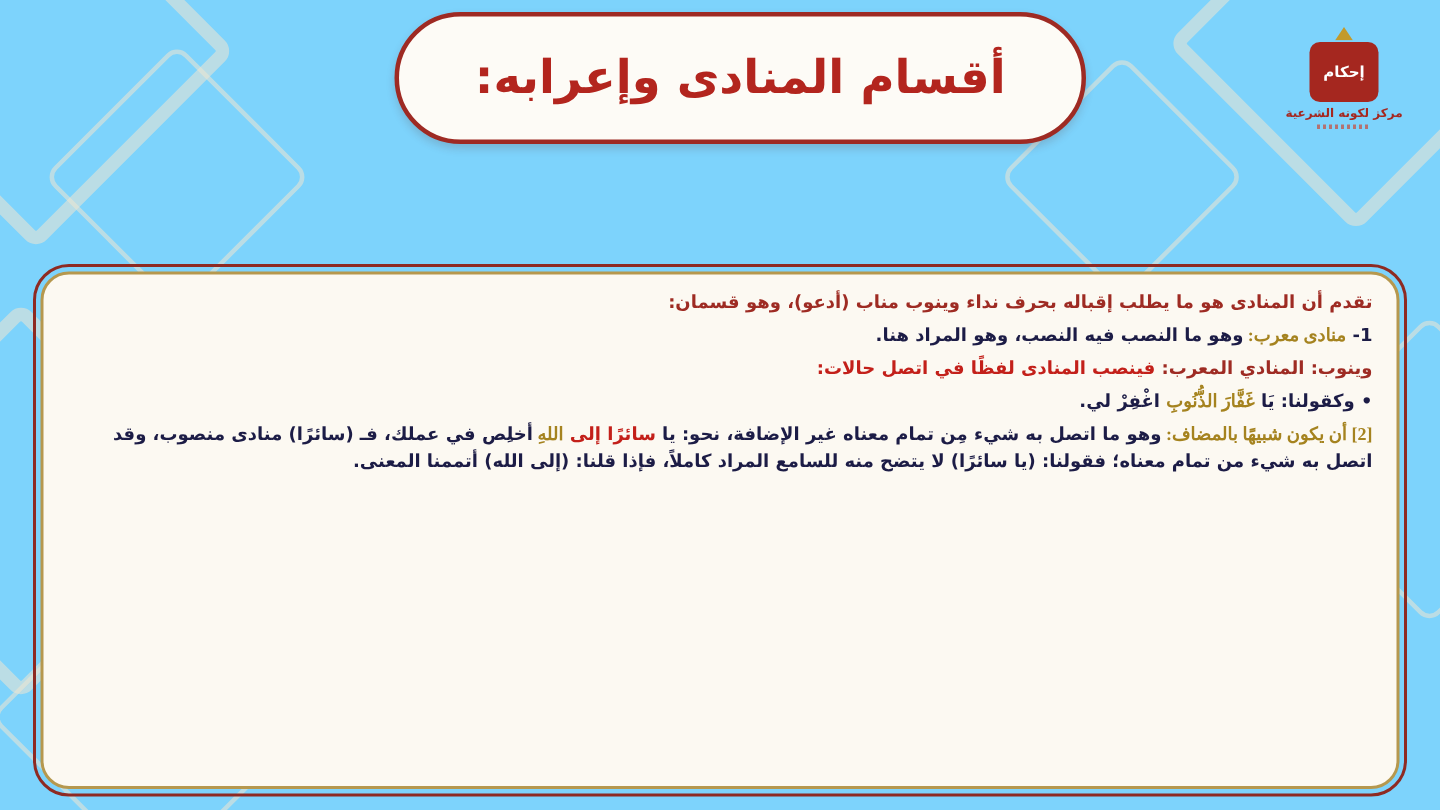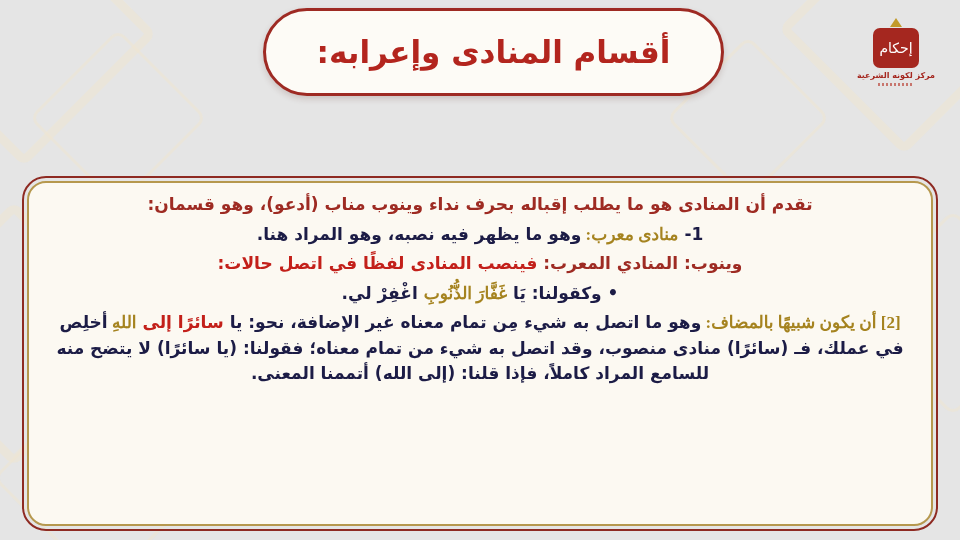--- a/index.html
+++ b/index.html
@@ -1,18 +1,18 @@
 <!DOCTYPE html>
 <html lang="ar"><head>
 <meta charset="utf-8">
 <style>
   html,body{margin:0;padding:0;}
   .stage{
     position:relative; width:960px; height:540px; overflow:hidden;
-    background:#e5e5e5;
+    background:#7dd3fc;
     font-family:"DejaVu Sans", sans-serif;
   }
   
   .motif{position:absolute; border:9px solid #efe5d1; border-radius:10px;
          transform:rotate(45deg); opacity:.55; pointer-events:none;}
   .motif.thin{border-width:3px;}
   .m1{left:-70px; top:-60px; width:170px; height:170px;}
   .m2{left:55px;  top:55px;  width:120px; height:120px;}
   .m3{left:-80px; top:240px; width:170px; height:170px;}
   .m4{left:25px;  top:400px; width:150px; height:150px;}
@@ -28,37 +28,37 @@
     box-shadow:0 3px 6px rgba(90,40,30,.18);
   }
   .title-text{color:#b3251e; font-size:31px; font-weight:bold;}
 
   
   .logo{position:absolute; right:16px; top:18px; width:96px; text-align:center;}
   .logo-dome{width:12px; height:9px; margin:0 auto;
     background:#c29a2b; clip-path:polygon(50% 0,100% 100%,0 100%);}
   .logo-box{width:46px; height:40px; background:#a5271f; border-radius:7px;
     margin:1px auto 3px; display:flex; align-items:center; justify-content:center;}
-  .logo-name{color:#ffffff; font-size:14px; font-weight:normal;}
+  .logo-name{color:#ffffff; font-size:10px; font-weight:bold;}
   .logo-sub{color:#a5271f; font-size:8px; font-weight:bold; white-space:nowrap;}
   .logo-tagline{width:36px; height:3px; margin:3px auto 0; opacity:.8;
     background:repeating-linear-gradient(90deg,#c05a50 0 2px,transparent 2px 4px);}
 
   
   .main-outer{
     position:absolute; left:22px; top:176px; width:916px; height:355px;
     border:2px solid #8e2a22; border-radius:24px; padding:3px; box-sizing:border-box;
   }
   .main-inner{
     width:100%; height:100%; box-sizing:border-box;
     border:2px solid #b6984e; border-radius:19px;
     padding:9px 16px 6px; background:#fcf9f2;
   }
-  .main-inner p{margin:0 0 4px; font-size:17px; font-weight:bold;
-    line-height:1.5; text-align:center;}
+  .main-inner p{margin:0 0 4px; font-size:12px; font-weight:bold;
+    line-height:1.5; text-align:right;}
   .main-inner p.indent{}
   .c-navy{color:#1c1c46;}
   .c-gold{color:#a5831f;font-family:Liberation Serif, serif;}
   .c-red{color:#c3201a;}
   .c-maroon{color:#9e2b23;}
 </style>
 </head>
 <body>
 
 <div class="stage">
@@ -80,20 +80,20 @@
     <div class="logo-box">
       <span class="logo-name">إحكام</span>
     </div>
     <div class="logo-sub">مركز لكونه الشرعية</div>
     <div class="logo-tagline"></div>
   </div>
 
   <div class="main-outer">
     <div class="main-inner" dir="rtl">
       <p><span class="c-maroon">تقدم أن المنادى هو ما يطلب إقباله بحرف نداء وينوب مناب (أدعو)، وهو قسمان:</span></p>
-      <p><span class="c-navy">1- </span><span class="c-gold">منادى معرب: </span><span class="c-navy">وهو ما يظهر فيه نصبه، وهو المراد هنا.</span></p>
+      <p><span class="c-navy">1- </span><span class="c-gold">منادى معرب: </span><span class="c-navy">وهو ما النصب فيه النصب، وهو المراد هنا.</span></p>
       <p><span class="c-maroon">وينوب: المنادي المعرب: </span><span class="c-red">فينصب المنادى لفظًا في اتصل حالات:</span></p>
       <p class="indent"><span class="c-navy">•  </span><span class="c-navy">وكقولنا: يَا </span><span class="c-gold">غَفَّارَ الذُّنُوبِ</span><span class="c-navy"> اغْفِرْ لي.</span></p>
       <p><span class="c-gold">[2] أن يكون شبيهًا بالمضاف: </span><span class="c-navy">وهو ما اتصل به شيء مِن تمام معناه غير الإضافة، نحو: يا </span><span class="c-red">سائرًا إلى </span><span class="c-gold">اللهِ </span><span class="c-navy">أخلِص في عملك، فـ (سائرًا) منادى منصوب، وقد اتصل به شيء من تمام معناه؛ فقولنا: (يا سائرًا) لا يتضح منه للسامع المراد كاملاً، فإذا قلنا: (إلى الله) أتممنا المعنى.</span></p>
     </div>
   </div>
 
 </div>
 
 </body></html>

